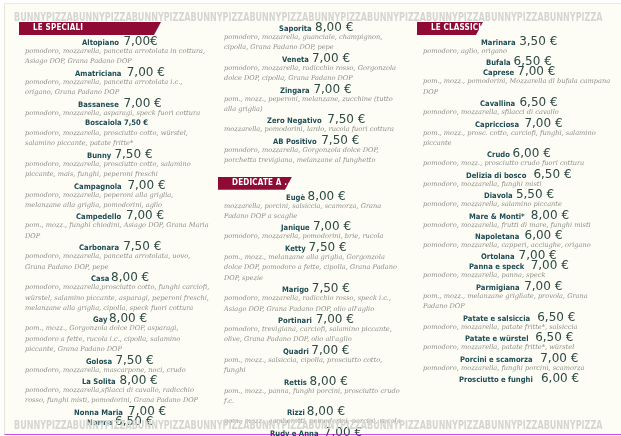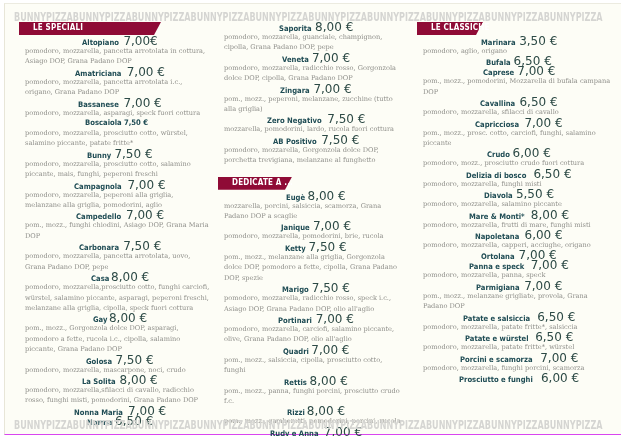--- a/index.html
+++ b/index.html
@@ -57,21 +57,21 @@
       color: #1f4c54; font-size: 7.6px; font-weight: bold;
       font-family: "DejaVu Sans", sans-serif;
       transform: scaleX(0.9); transform-origin: left center;
       white-space: nowrap;
     }
     .item-price {
       color: #2d4a46; font-size: 12px; white-space: nowrap;
       font-family: "DejaVu Sans", sans-serif;
     }
     .item-desc {
-      color: #8f8f8a; font-size: 6.6px; 
+      color: #8f8f8a; font-size: 6.6px; font-style: italic;
       line-height: 10.4px;
       font-family: "DejaVu Serif", serif;
       padding-right: 4px;
     }
     .spacer { height: 11px; }
   </style>
 </head>
 <body>
 
 <div class="page">
@@ -253,21 +253,21 @@
       <span class="item-name">Marigo</span>
       <span class="item-price">7,50 €</span>
     </div>
     <div class="item-desc">pomodoro, mozzarella, radicchio rosso, speck i.c., Asiago DOP, Grana Padano DOP, olio all'aglio</div>
   </div>
         <div class="item">
     <div class="item-head">
       <span class="item-name">Portinari</span>
       <span class="item-price">7,00 €</span>
     </div>
-    <div class="item-desc">pomodoro, mozzarella, carciofi, salamino piccante, olive, Grana Padano DOP, olio all'aglio</div>
+    <div class="item-desc">pomodoro, trevigiana, carciofi, salamino piccante, olive, Grana Padano DOP, olio all'aglio</div>
   </div>
         <div class="item">
     <div class="item-head">
       <span class="item-name">Quadri</span>
       <span class="item-price">7,00 €</span>
     </div>
     <div class="item-desc">pom., mozz., salsiccia, cipolla, prosciutto cotto, funghi</div>
   </div>
         <div class="item">
     <div class="item-head">

